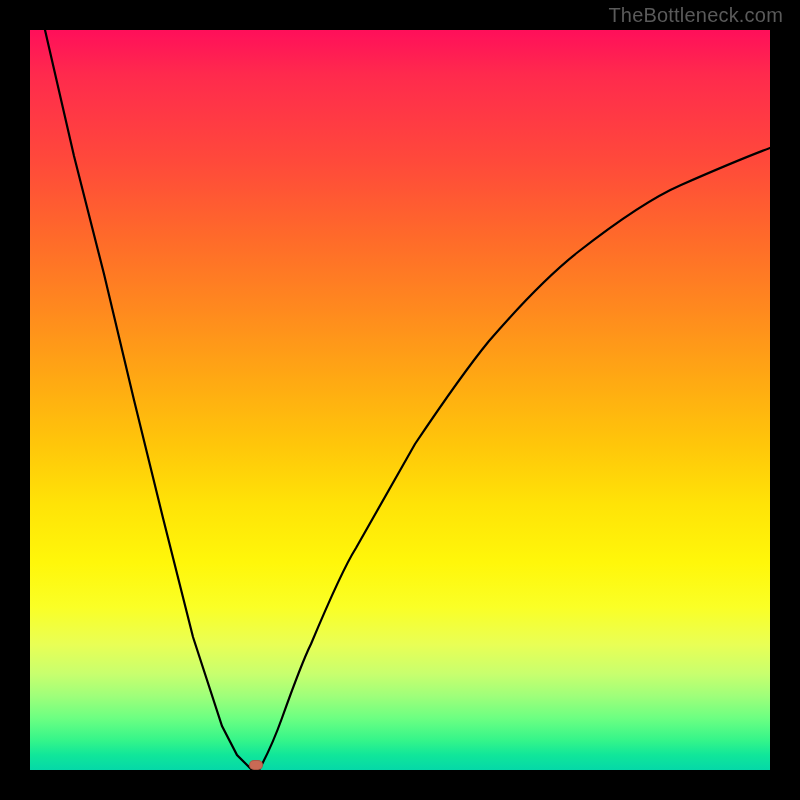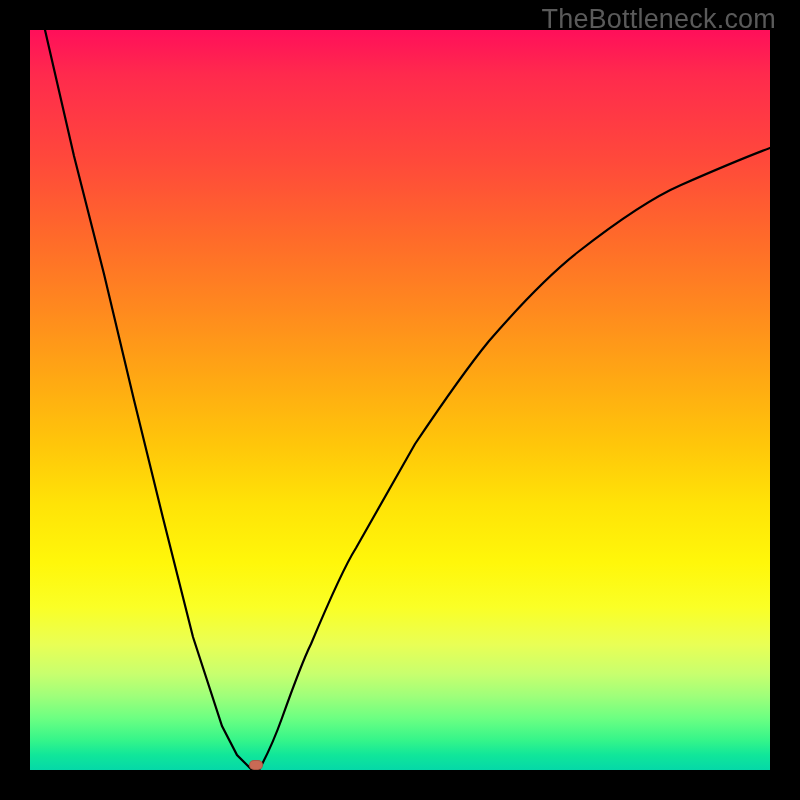--- a/index.html
+++ b/index.html
@@ -41,23 +41,23 @@
       #9fff7a 90%,
       #6cff82 93%,
       #35f58a 96%,
       #10e69a 98%,
       #05d8a8 100%
     );
   }
   .attribution {
     position: absolute;
     top: 4px;
-    right: 24px;
+    right: 17px;
     color: #5a5a5a;
-    font-size: 27px;
+    font-size: 20px;
     letter-spacing: 0.2px;
     user-select: none;
   }
   svg.curve {
     position: absolute;
     left: 0;
     top: 0;
     width: 740px;
     height: 740px;
     overflow: visible;

